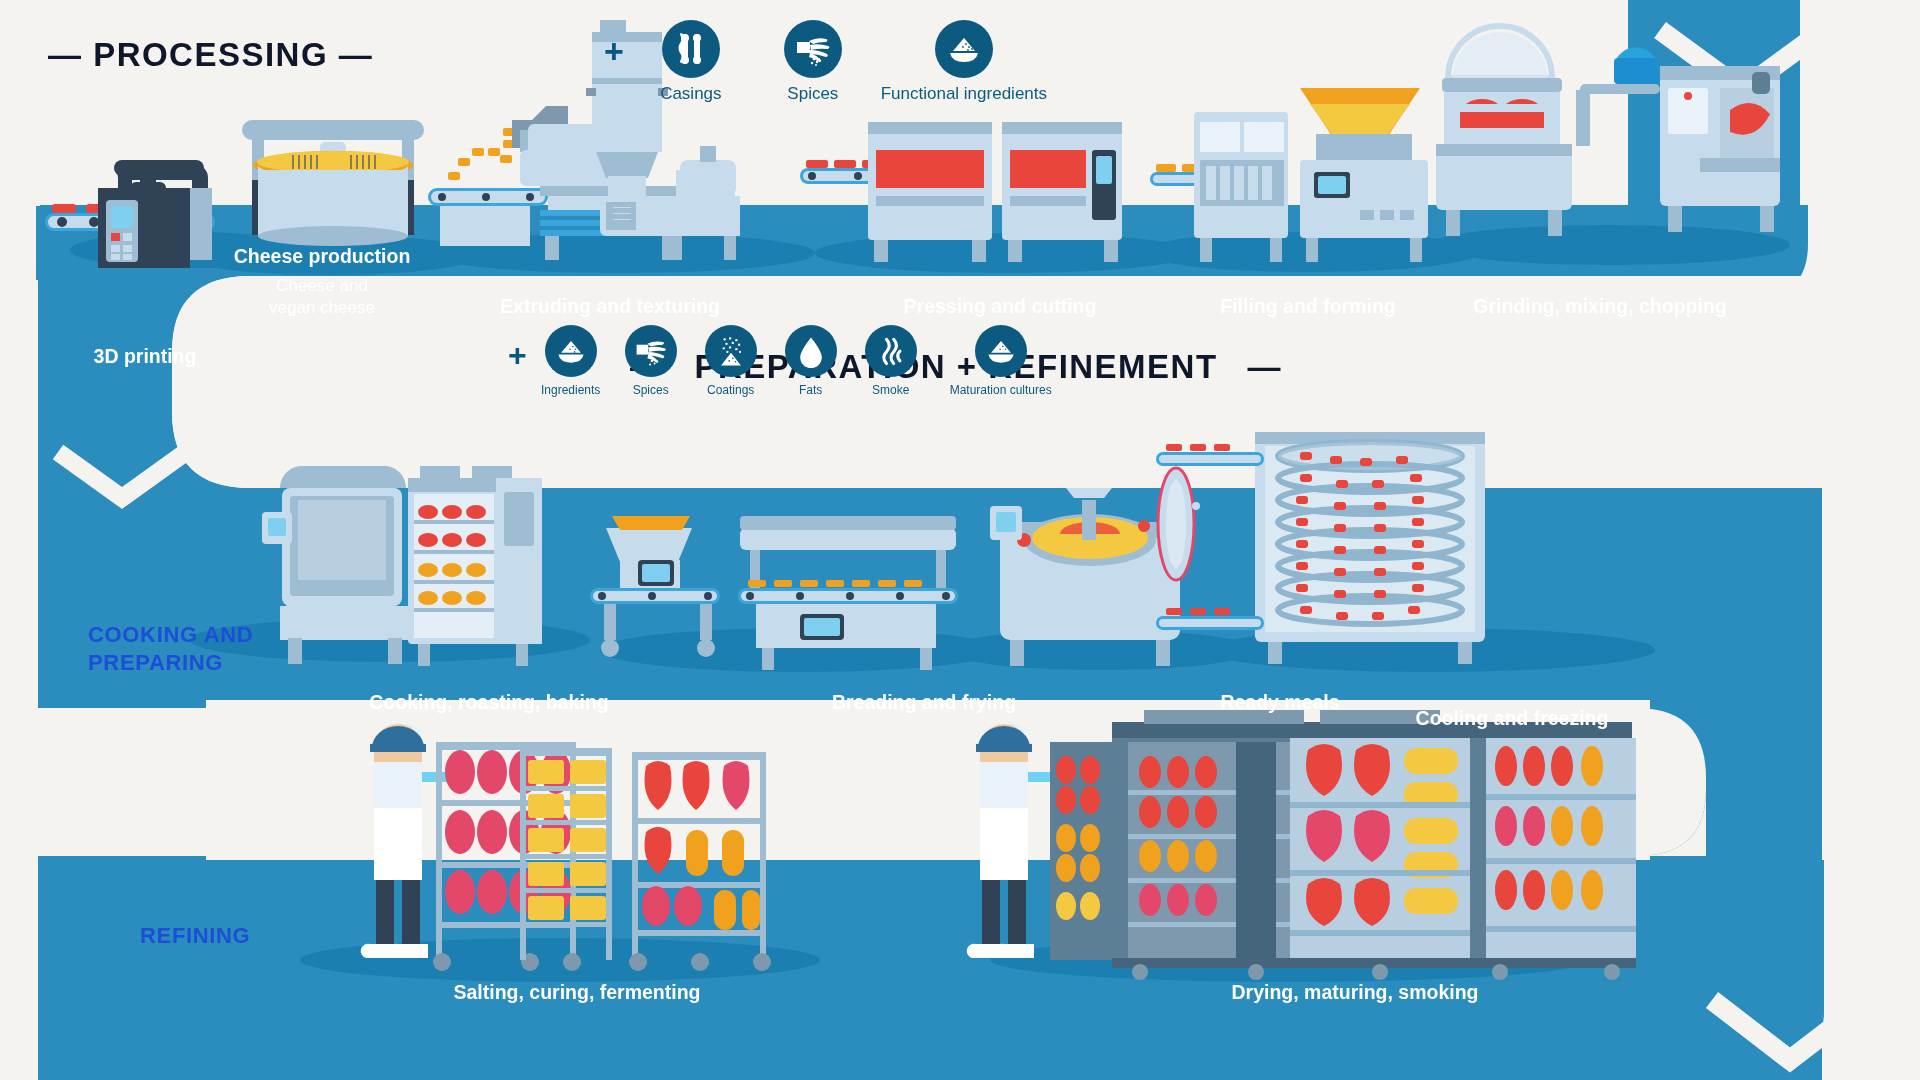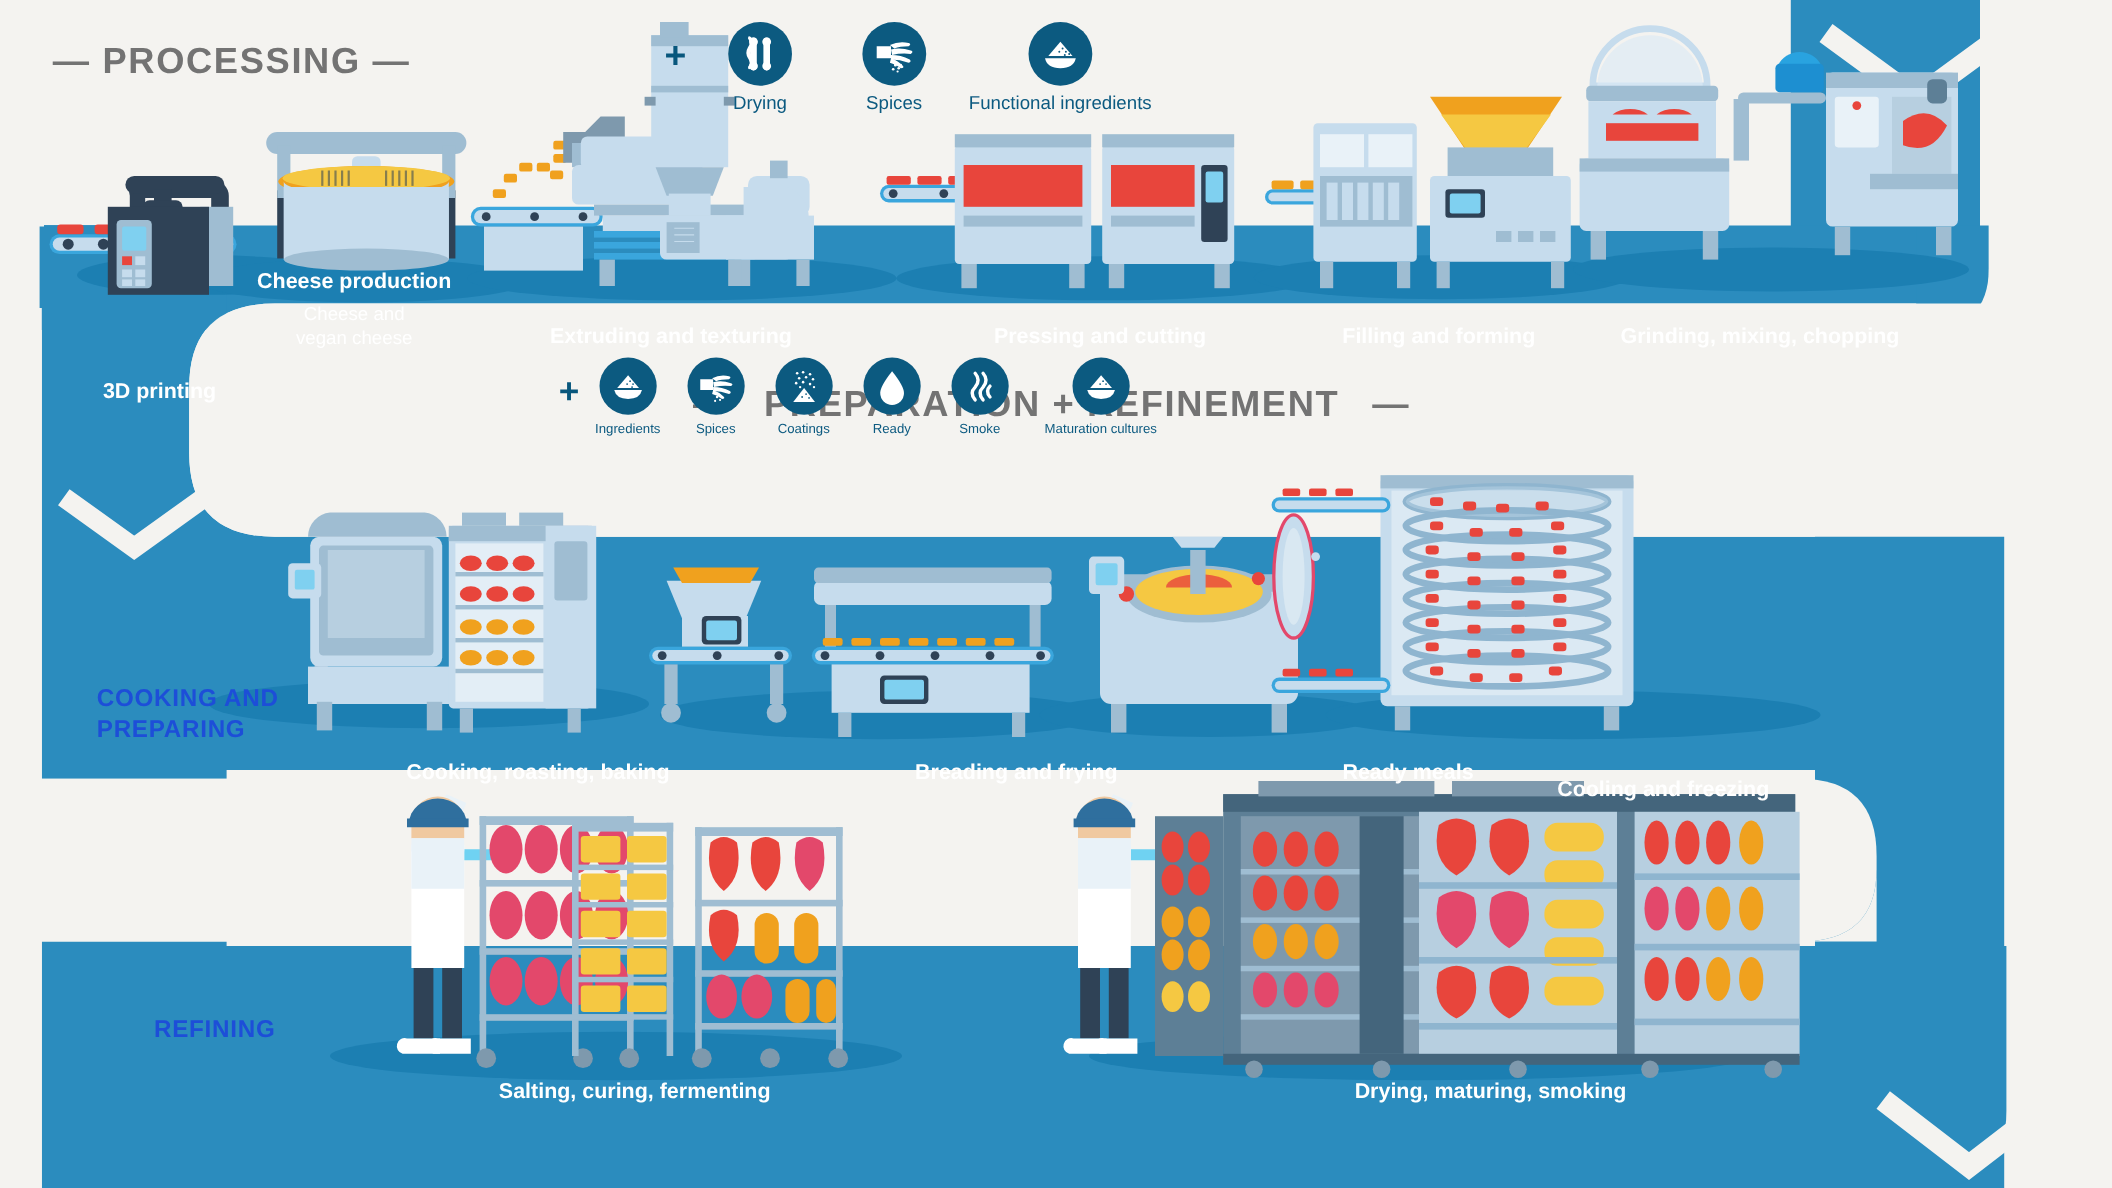--- a/index.html
+++ b/index.html
@@ -11,21 +11,21 @@
     overflow: hidden;
   }
   #stage { position: relative; width: 1920px; height: 1080px; background: #f4f3f0; }
   #bg-svg, #art-svg { position: absolute; inset: 0; width: 1920px; height: 1080px; }
   #art-svg { pointer-events: none; }
 
   .ov { position: absolute; }
 
   
   .sec-title {
-    color: #737373;
+    color: #0f172a;
     font-weight: bold;
     letter-spacing: 0.045em;
     white-space: nowrap;
   }
   #title-processing { left: 48px; top: 36px; font-size: 33px; }
   #title-prep { left: 630px; top: 348px; font-size: 33px; }
 
   .side-label {
     color: #1d4ed8; font-weight: bold; font-size: 22px;
     letter-spacing: 0.03em; line-height: 1.26;
@@ -969,21 +969,21 @@
             <path d="M13 6 q4 4 0 8 q-3 5 0 10 q4 4 0 8 q-2 2 -3 2 q-1 0 -1 -2 q3 -4 0 -8 q-3 -5 0 -10 q3 -4 0 -8 q0 -2 1 -2 q1 0 3 2z"></path>
             <rect x="11" y="5" width="6" height="30" rx="3"></rect>
             <rect x="23" y="5" width="6" height="30" rx="3"></rect>
             <circle cx="14" cy="9" r="4"></circle>
               <circle cx="14" cy="31" r="4"></circle>
             <circle cx="26" cy="9" r="4"></circle>
               <circle cx="26" cy="31" r="4"></circle>
           </g>
         </svg>
       </span>
-      <span class="lab">Drying</span>
+      <span class="lab">Casings</span>
     </div>
 
     <div class="ic">
       <span class="disc">
         <svg width="40" height="40" viewBox="0 0 40 40">
           <g fill="#ffffff">
             <path d="M4 13 h13 v11 h-13 z"></path>
             <path d="M16 12 q8 -4 17 -2 q3 1 0 3 q-8 0 -13 2 z"></path>
             <path d="M17 16 q9 -2 18 1 q3 1 0 3 q-9 -1 -17 1 z"></path>
             <path d="M17 21 q9 0 17 4 q2 2 -1 3 q-8 -3 -16 -3 z"></path>
@@ -1084,21 +1084,21 @@
       </span>
       <span class="lab">Coatings</span>
     </div>
 
     <div class="ic">
       <span class="disc">
         <svg width="36" height="36" viewBox="0 0 40 40">
           <path d="M20 5 q12 15 12 22 a12 12 0 0 1 -24 0 q0 -7 12 -22 z" fill="#ffffff"></path>
         </svg>
       </span>
-      <span class="lab">Ready</span>
+      <span class="lab">Fats</span>
     </div>
 
     <div class="ic">
       <span class="disc">
         <svg width="36" height="36" viewBox="0 0 40 40">
           <g fill="none" stroke="#ffffff" stroke-width="3.4" stroke-linecap="round">
             <path d="M15 34 q-6 -7 0 -13 q6 -7 0 -14"></path>
             <path d="M23 34 q-6 -7 0 -13 q6 -7 0 -14"></path>
             <path d="M30 31 q-5 -6 0 -11"></path>
           </g>

